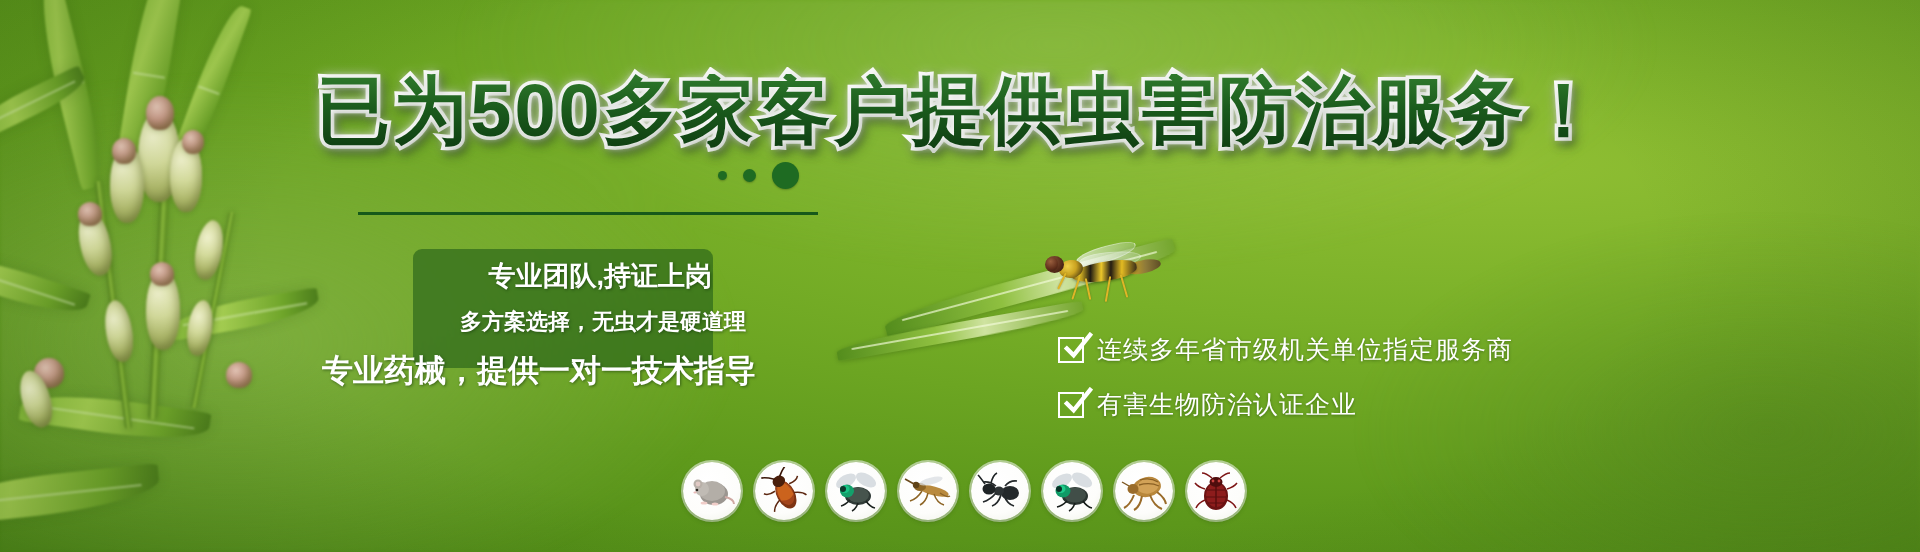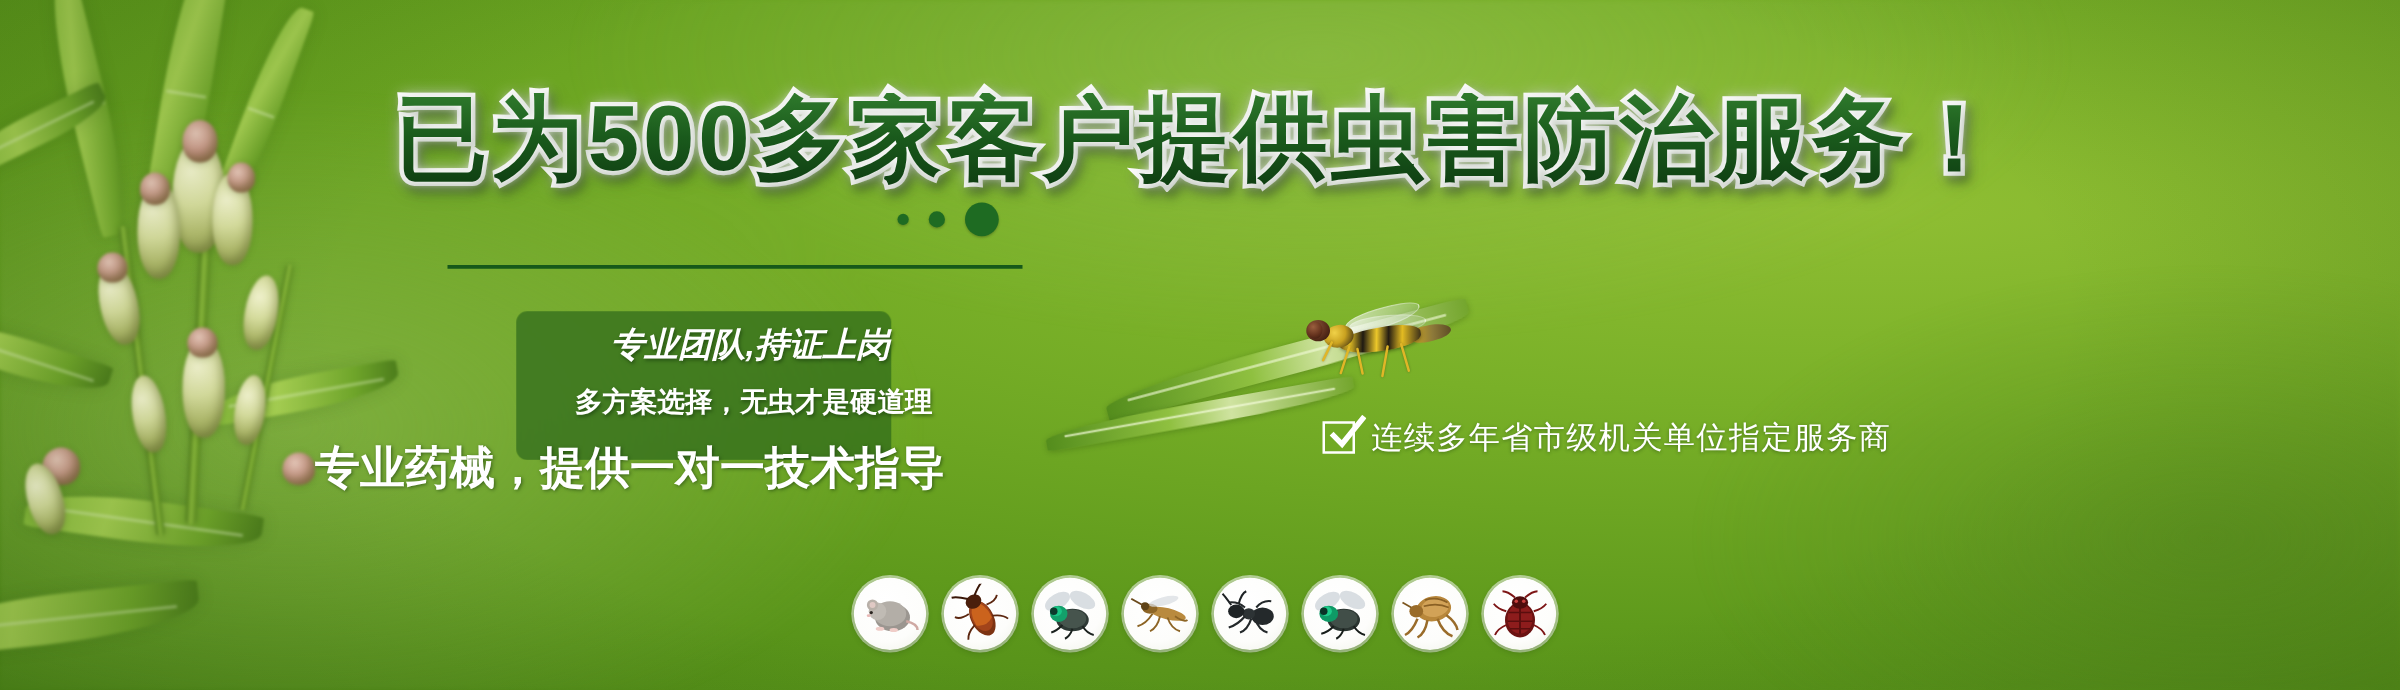--- a/index.html
+++ b/index.html
@@ -189,23 +189,23 @@
     display:flex; flex-direction:column; gap:13px;
     align-items:flex-end;
   }
   .pl{
     color:#ffffff;
     font-weight:bold;
     white-space:nowrap;
     text-shadow:1px 1px 3px rgba(15,45,10,.55);
     letter-spacing:0;
   }
-  .pl-1{ font-size:27px; padding-right:48px;font-style:italic; }
+  .pl-1{ font-size:27px; padding-right:48px; }
   .pl-2{ font-size:22px; padding-right:14px; }
-  .pl-3{ font-size:36px; padding-right:4px;text-align:right; }
+  .pl-3{ font-size:31px; padding-right:4px;text-align:right; }
 
   
   .checks{
     position:absolute; left:1058px; top:333px;
     display:flex; flex-direction:column; gap:22px;
   }
   .check-row{ display:flex; align-items:center; gap:13px; }
   .cbox{
     position:relative;
     width:26px; height:26px;
@@ -340,20 +340,28 @@
 
     <div class="check-row">
       <span class="cbox">
         <svg viewBox="0 0 32 32" aria-hidden="true">
           <path d="M5 17 L12 24 L29 3" fill="none" stroke="#ffffff" stroke-width="4.5" stroke-linecap="square" stroke-linejoin="miter"></path>
         </svg>
       </span>
       <span class="ctext">连续多年省市级机关单位指定服务商</span>
     </div>
 
+    <div class="check-row">
+      <span class="cbox">
+        <svg viewBox="0 0 32 32" aria-hidden="true">
+          <path d="M5 17 L12 24 L29 3" fill="none" stroke="#ffffff" stroke-width="4.5" stroke-linecap="square" stroke-linejoin="miter"></path>
+        </svg>
+      </span>
+      <span class="ctext">有害生物防治认证企业</span>
+    </div>
 
   </div>
 
   <div class="pests">
 
     <div class="pest">
       <svg viewBox="0 0 48 48" aria-hidden="true">
         <ellipse cx="26" cy="27" rx="14" ry="11" fill="#9b9690"></ellipse>
         <ellipse cx="24" cy="24" rx="13" ry="10" fill="#b3aea7"></ellipse>
         <ellipse cx="14" cy="22" rx="7" ry="7" fill="#c0bbb4"></ellipse>

